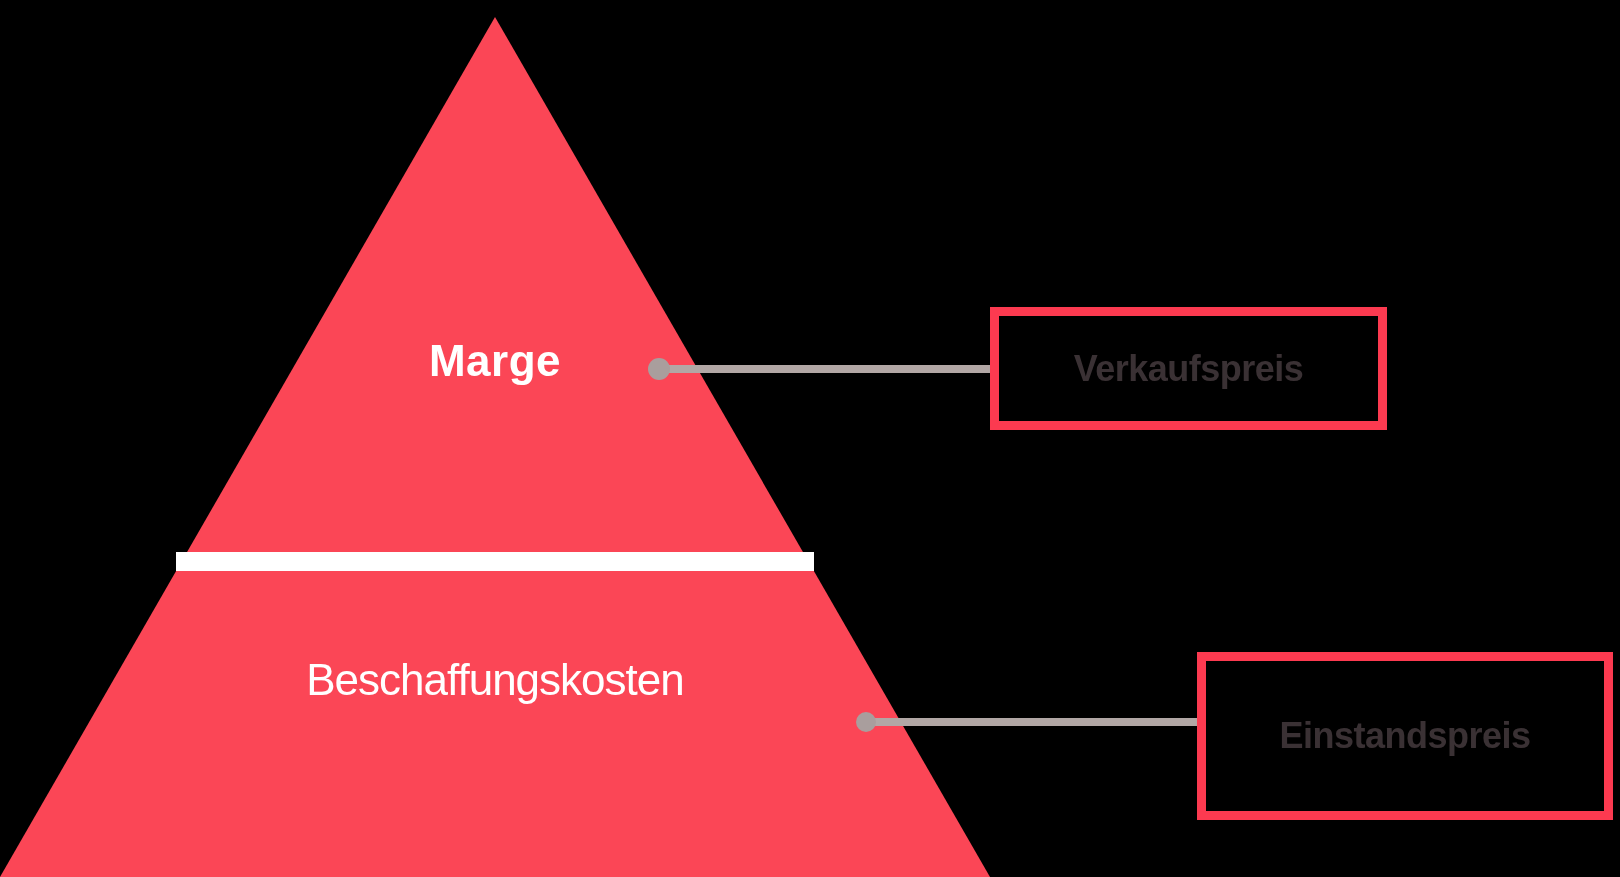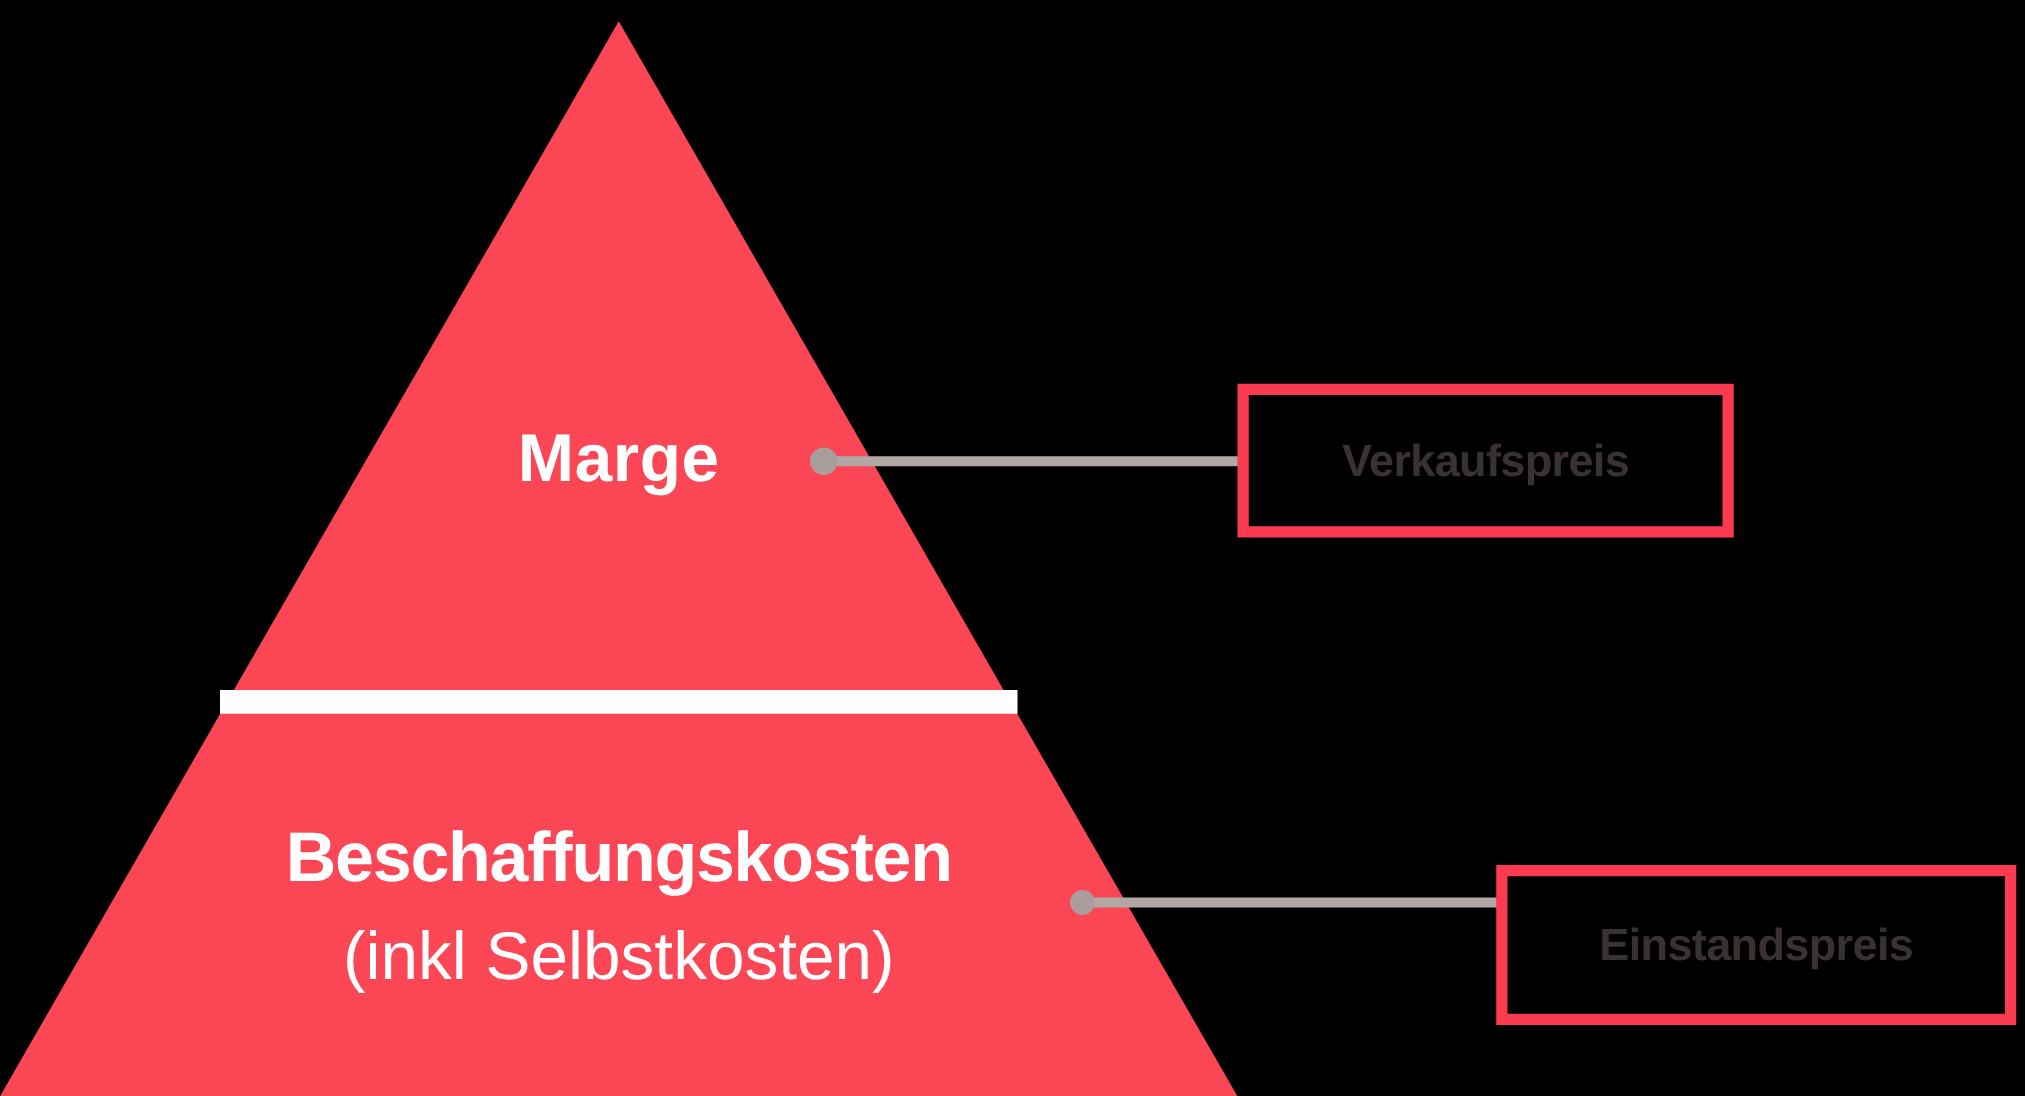--- a/index.html
+++ b/index.html
@@ -44,30 +44,30 @@
   
   .pyr-label {
     position: absolute;
     left: 0;
     width: 990px;
     text-align: center;
     color: var(--white);
   }
   .pyr-label.marge {
     top: 336px;
-    font-size: 54px;
+    font-size: 44px;
     font-weight: 700;
     letter-spacing: 0.5px;
   }
   .pyr-label.besch {
     top: 658px;
   }
   .besch-line1 {
-    font-size: 56px;
-    font-weight: 700;
+    font-size: 44px;
+    font-weight: 400;
     letter-spacing: -1px;
     line-height: 1.0;
   }
   .besch-line2 {
     margin-top: 24px;
     font-size: 54px;
     font-weight: 400;
     letter-spacing: 0px;
     line-height: 1.0;
   }
@@ -95,36 +95,35 @@
     background: transparent;
     display: flex;
     align-items: center;
     justify-content: center;
     color: var(--dark-text);
     font-weight: 700;
     font-size: 36px;
     letter-spacing: -0.5px;
   }
   .callout.box1 { left: 990px; top: 307px; width: 397px; height: 123px; }
-  .callout.box2 { left: 1197px; top: 652px; width: 416px; height: 128px; margin-top: 40px; }
+  .callout.box2 { left: 1197px; top: 652px; width: 416px; height: 168px; }
 </style>
 </head>
 <body>
 
 <div class="canvas">
 
   <div class="pyramid"></div>
 
   <div class="divider"></div>
 
   <div class="pyr-label marge">Marge</div>
 
   <div class="pyr-label besch">
     <div class="besch-line1">Beschaffungskosten</div>
-    <div class="besch-line2">(inkl Selbstkosten)</div>
   </div>
 
   <div class="conn-line line1"></div>
   <div class="conn-dot dot1"></div>
 
   <div class="conn-line line2"></div>
   <div class="conn-dot dot2"></div>
 
   <div class="callout box1">
     <span>Verkaufspreis</span>

